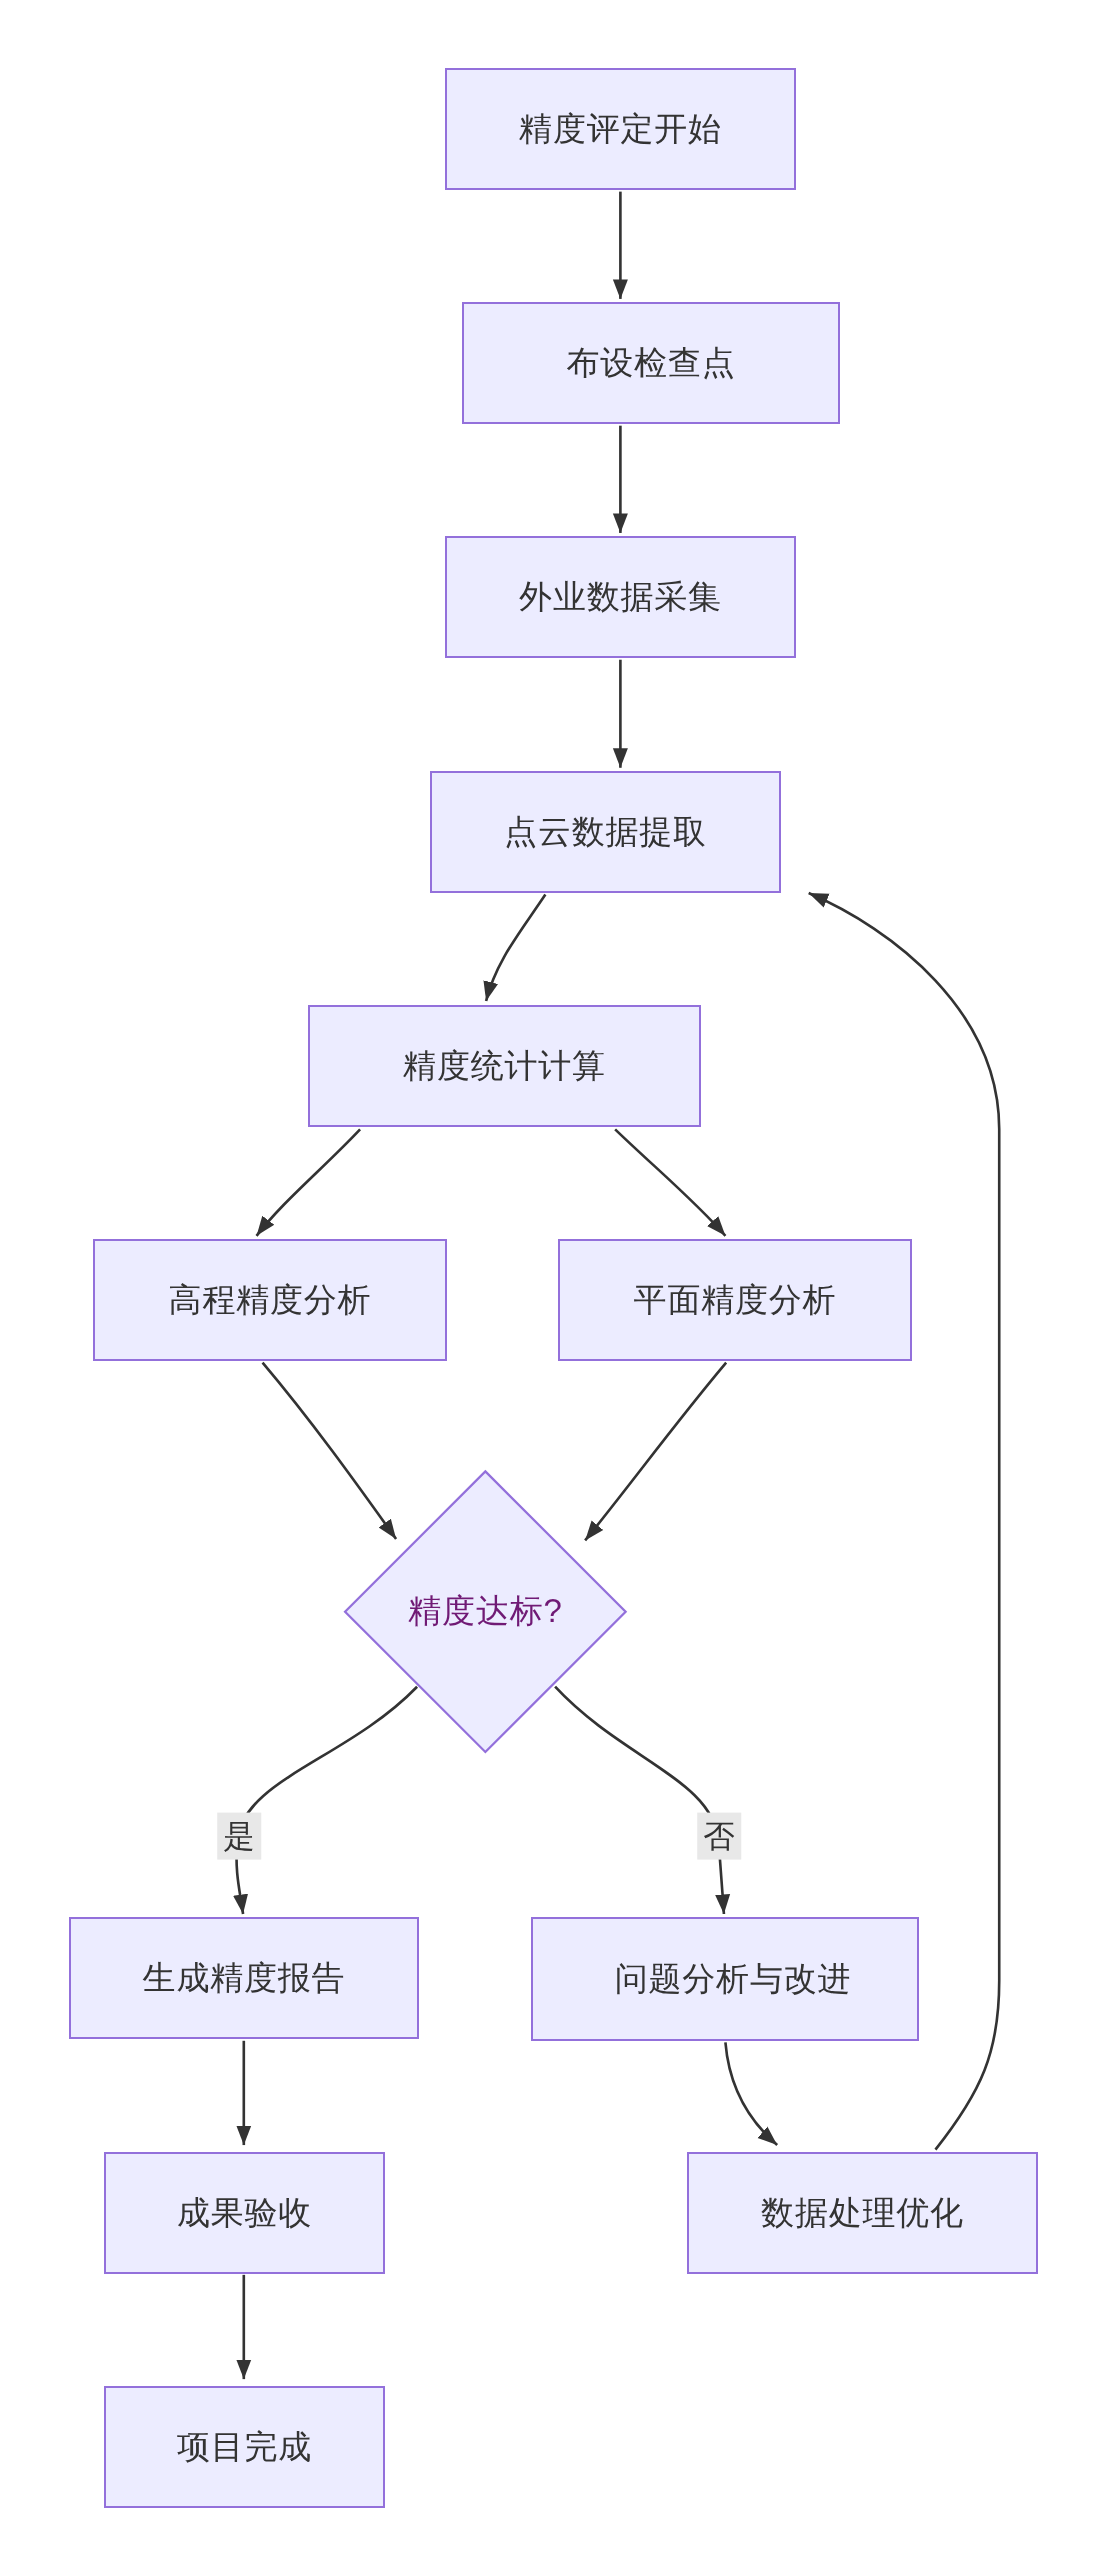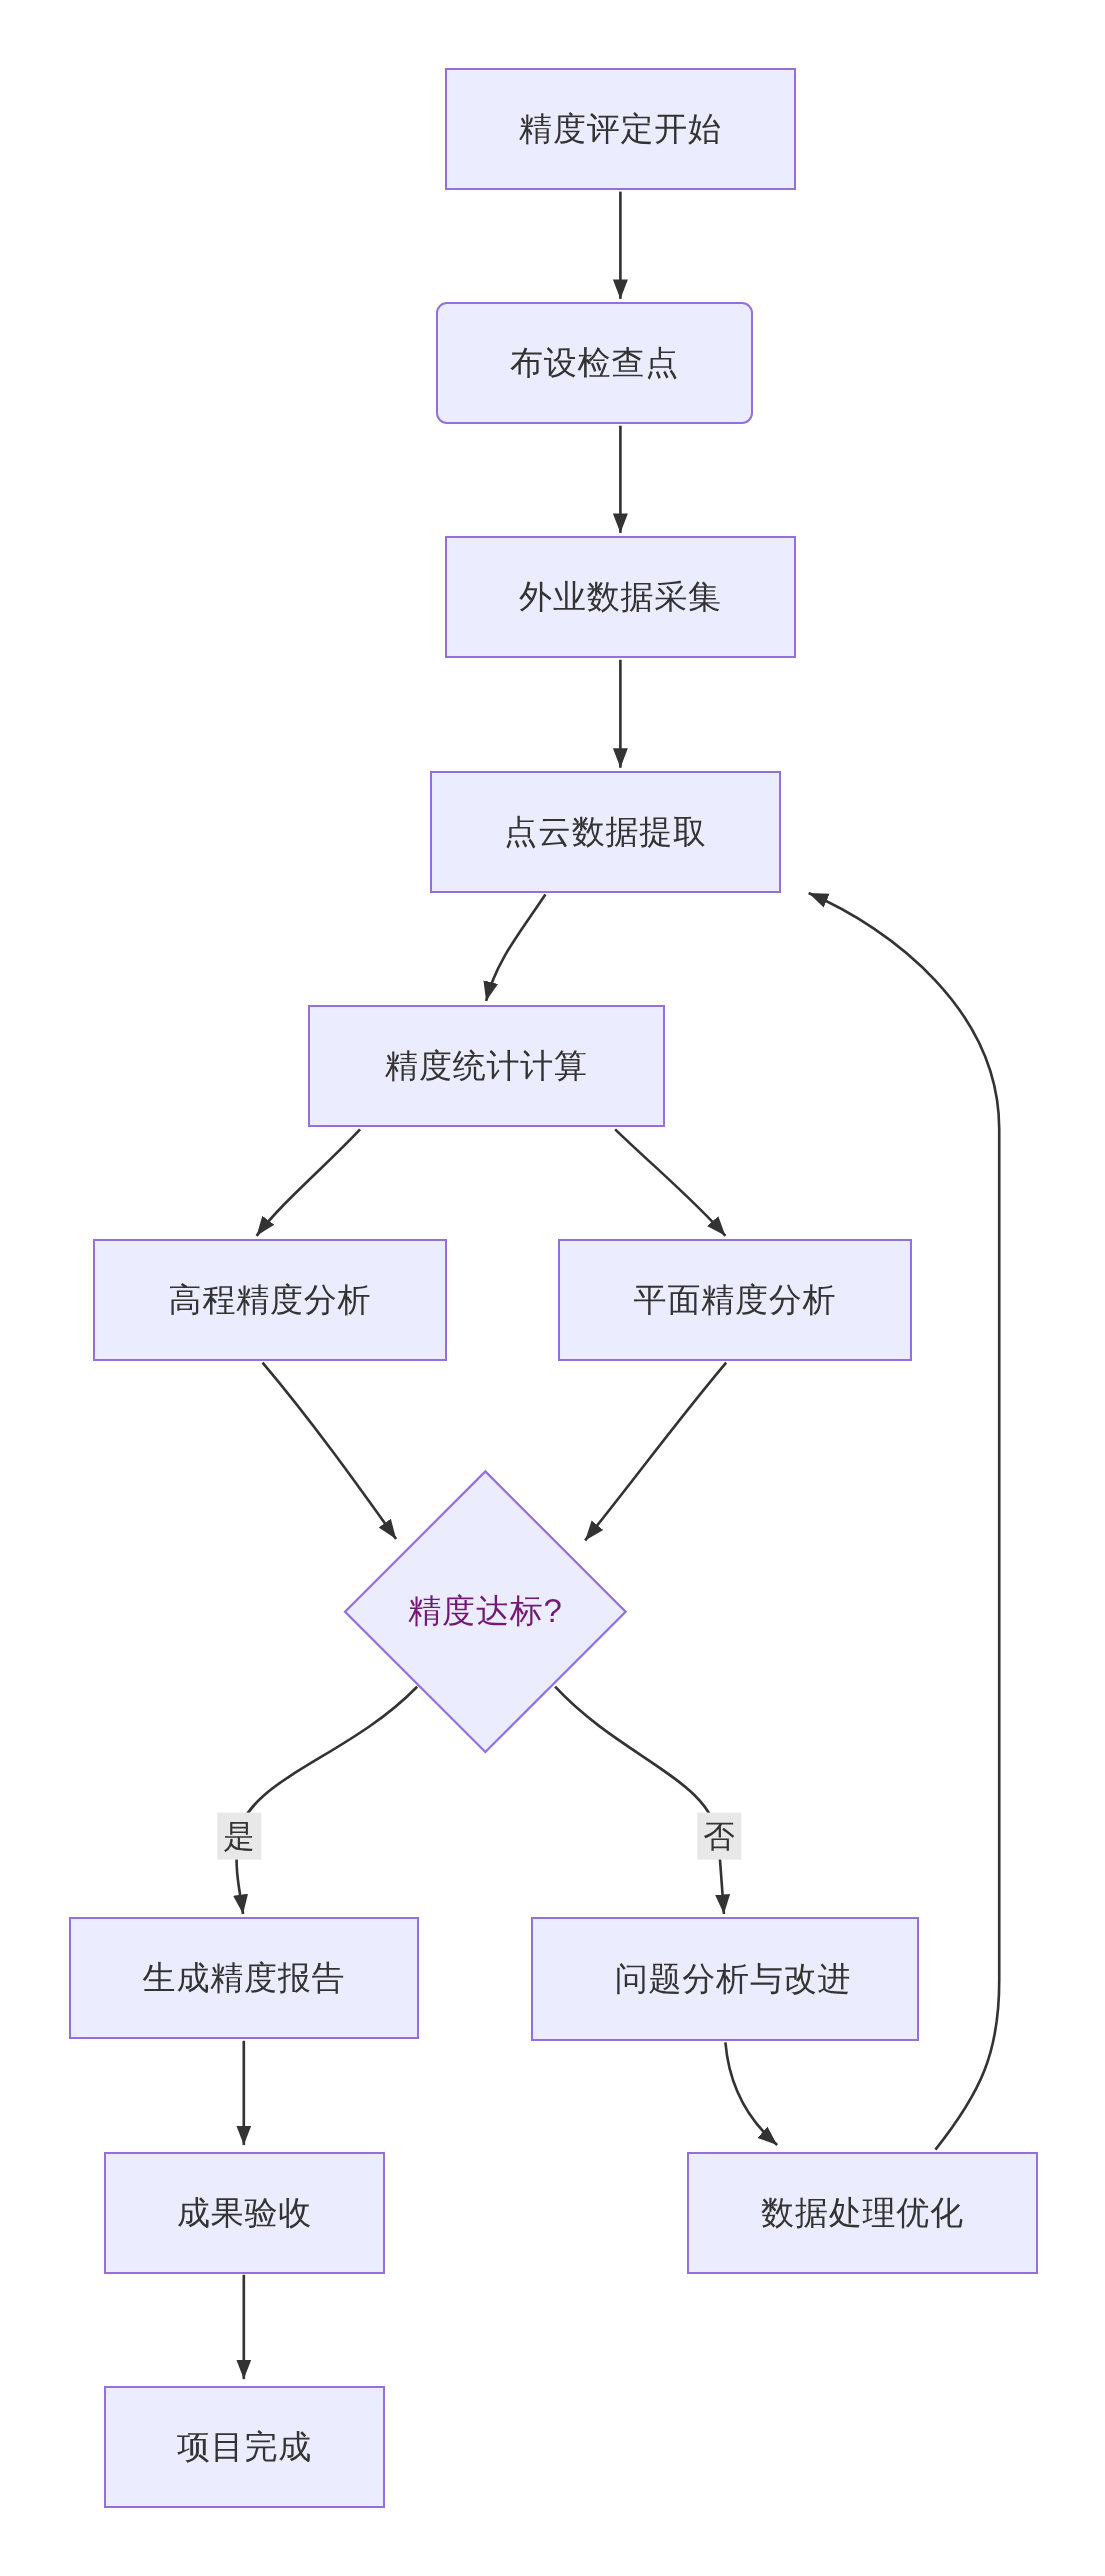--- a/index.html
+++ b/index.html
@@ -33,24 +33,24 @@
     display: flex;
     align-items: center;
     justify-content: center;
     color: #333333;
     font-size: 33px;
     letter-spacing: 0.8px;
     white-space: nowrap;
   }
   
   #n-start    { left: 445px;  top: 68px;   width: 351px; height: 122px; }
-  #n-check    { left: 436px;  top: 302px;  width: 317px; height: 122px; border-radius: 11px; }
+  #n-check    { left: 462px;  top: 302px;  width: 378px; height: 122px; }
   #n-field    { left: 445px;  top: 536px;  width: 351px; height: 122px; align-items: center; }
   #n-cloud    { left: 430px;  top: 771px; width: 351px; height: 122px; }
-  #n-stats    { left: 308px;  top: 1005px; width: 357px; height: 122px; }
+  #n-stats    { left: 308px;  top: 1005px; width: 393px; height: 122px; }
   #n-elev     { left: 77px;  top: 1239px; width: 354px; height: 122px; margin-left: 16px; }
   #n-plan     { left: 558px;  top: 1239px; width: 354px; height: 122px; }
   #n-report   { left: 69px;   top: 1917px; width: 350px; height: 122px; }
   #n-problem  { left: 531px;  top: 1917px; width: 388px; height: 124px; padding-left: 16px; }
   #n-accept   { left: 104px;  top: 2152px; width: 281px; height: 122px; }
   #n-optimize { left: 687px;  top: 2152px; width: 351px; height: 122px; }
   #n-done     { left: 104px;  top: 2386px; width: 281px; height: 122px; }
   
   #n-decision {
     position: absolute;

